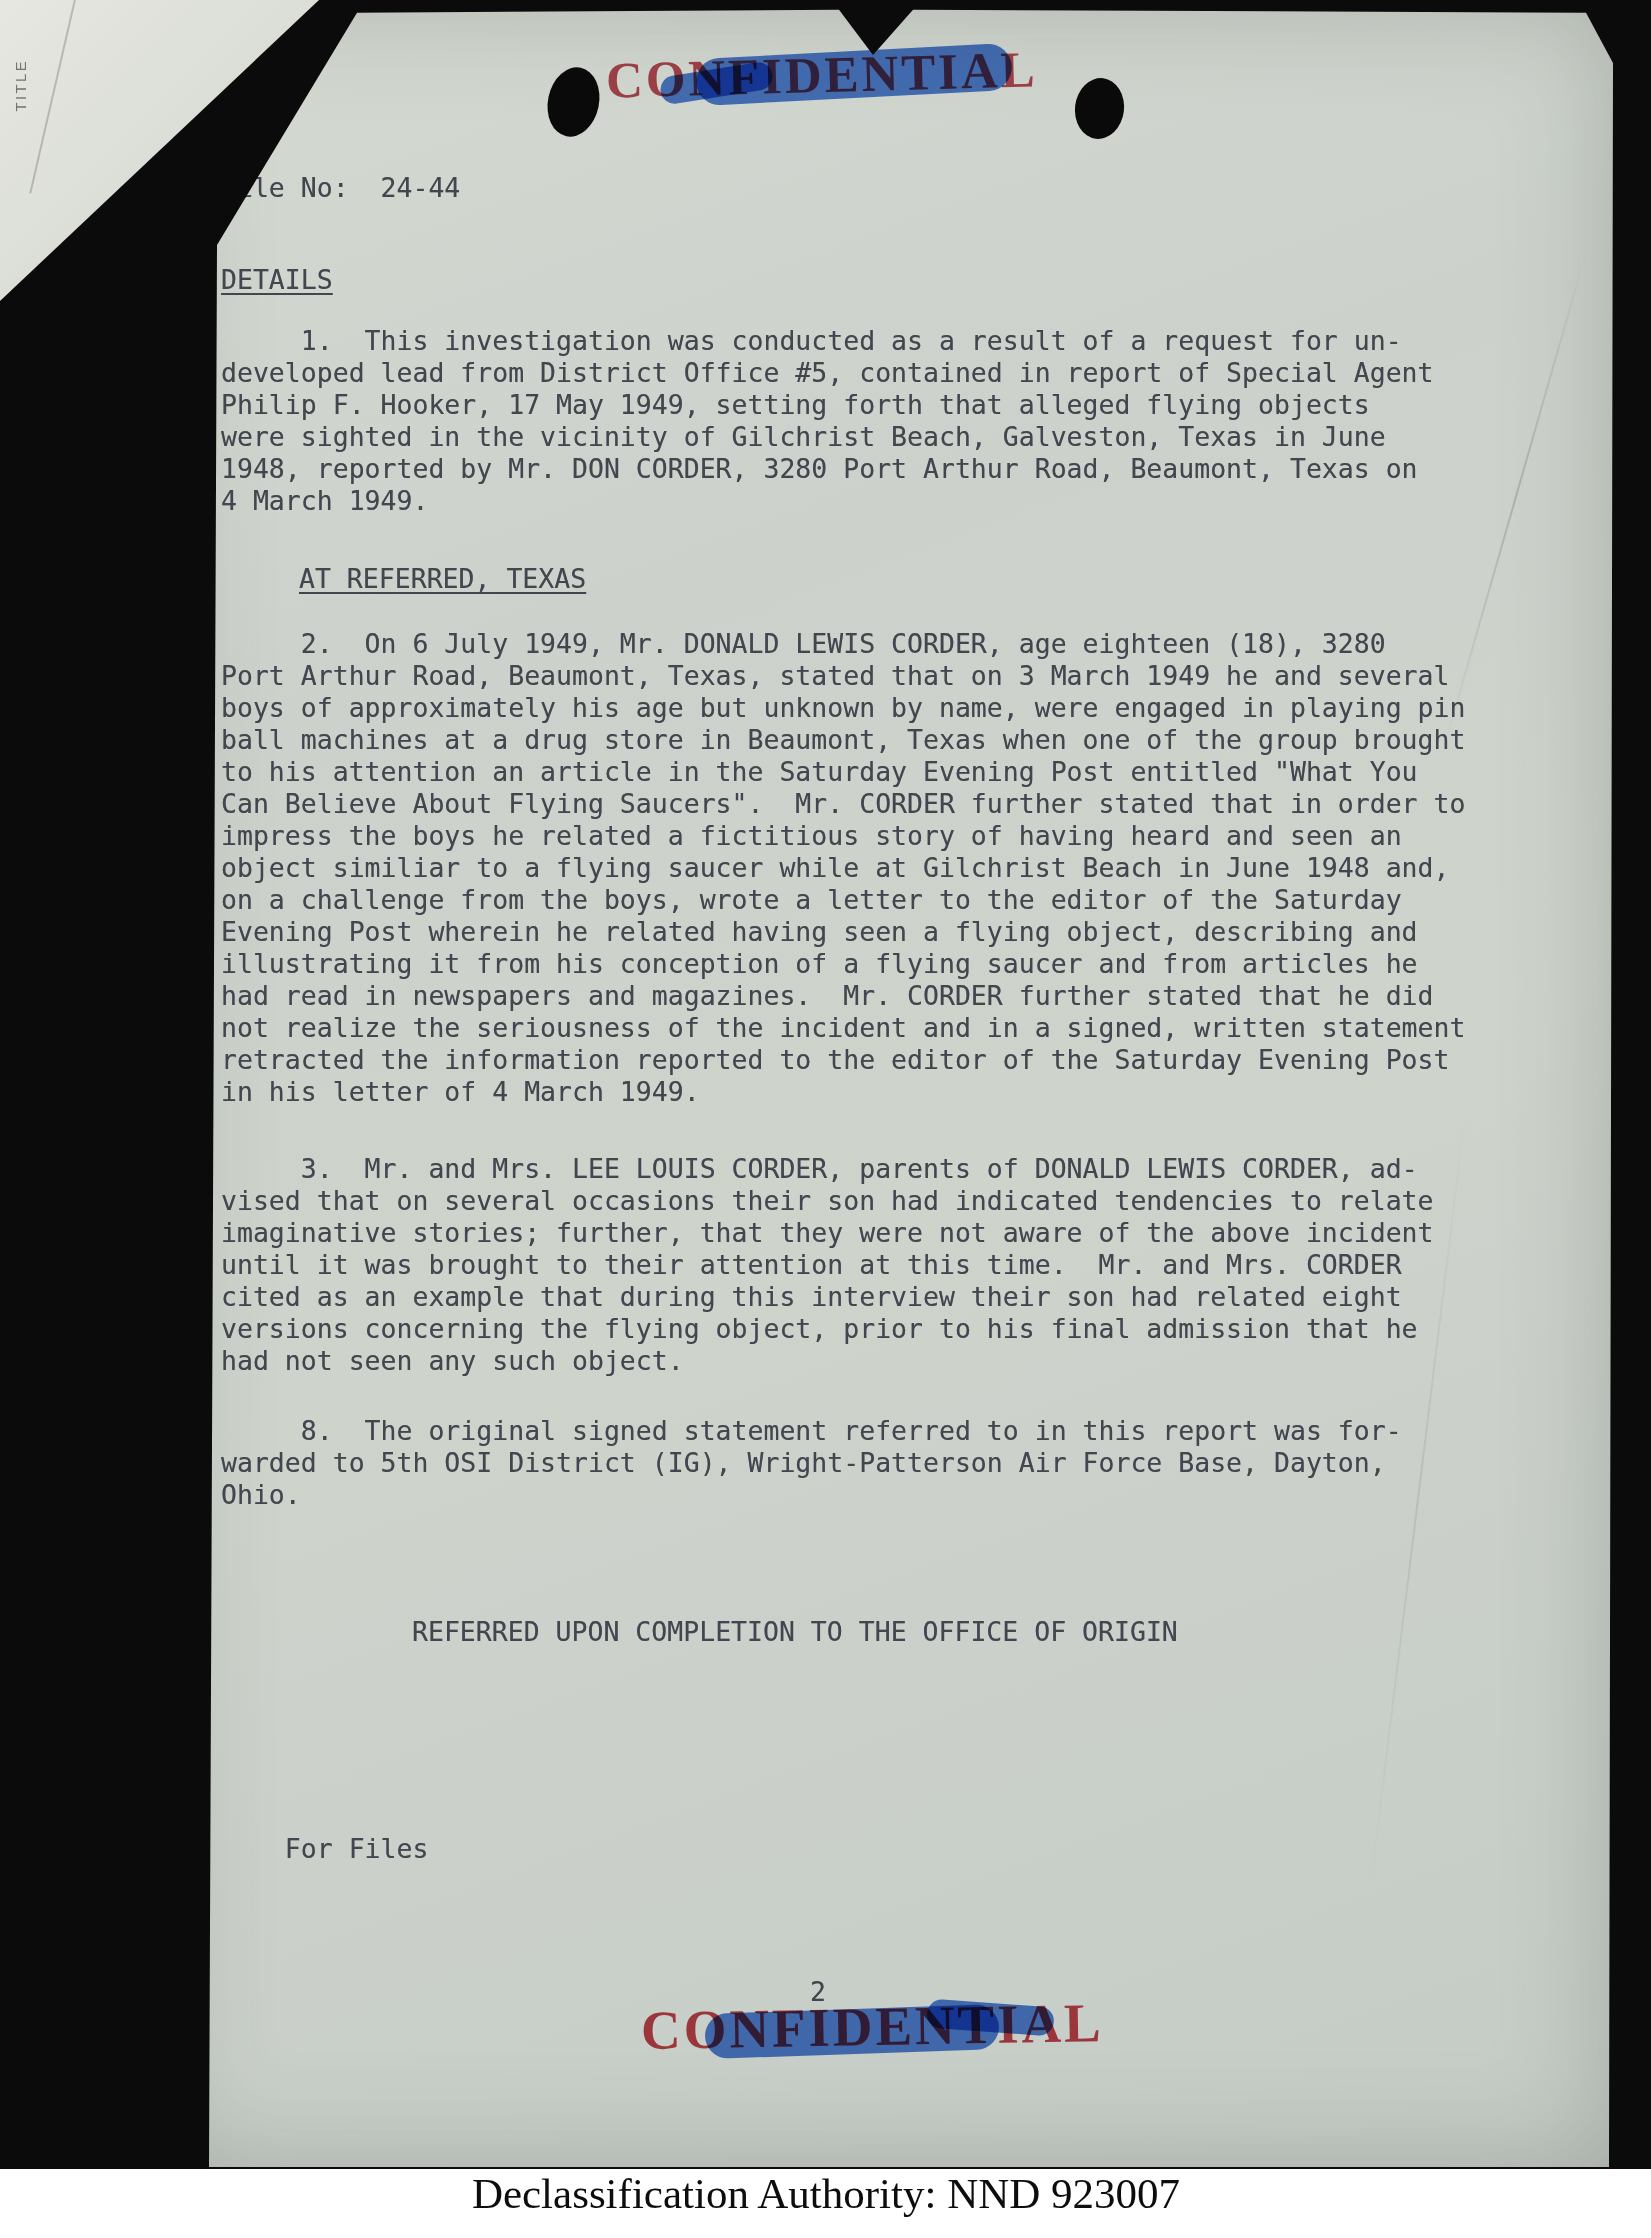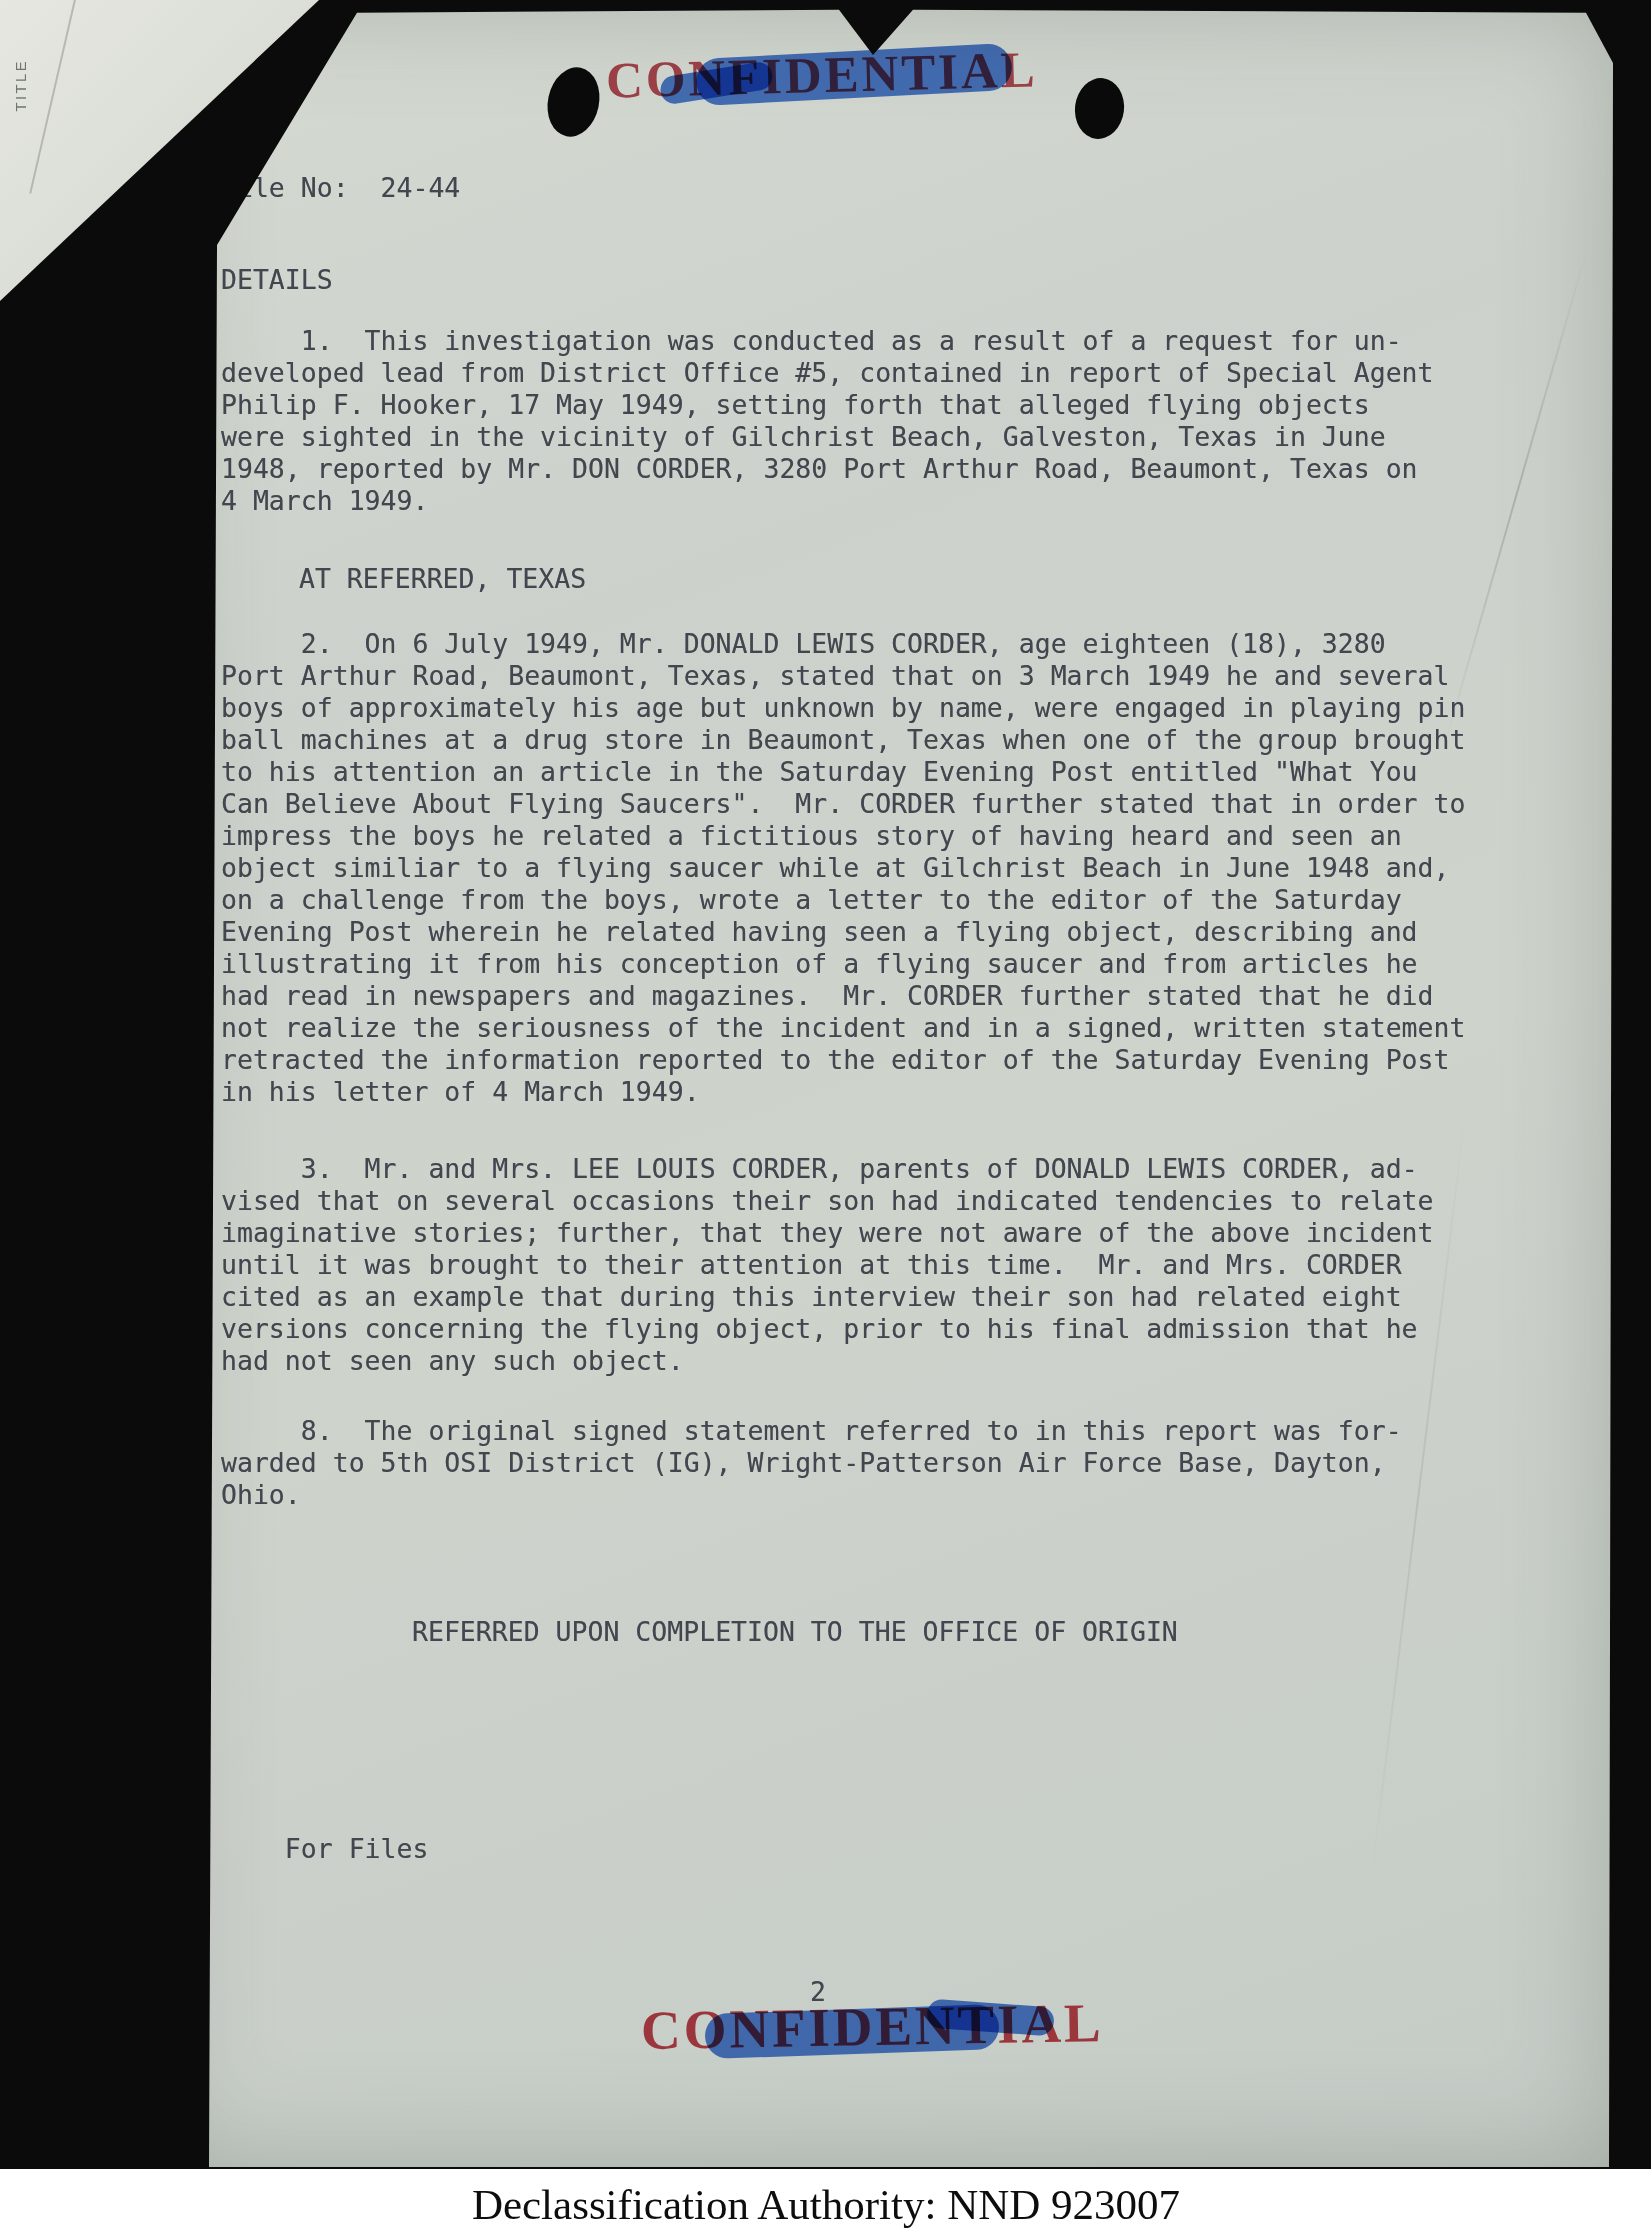--- a/index.html
+++ b/index.html
@@ -37,21 +37,21 @@
   
   .typed {
     position:absolute;
     font-family:"DejaVu Sans Mono","Liberation Mono",monospace;
     font-size:26.5px; line-height:32px;
     color:#44464f;
     white-space:pre-wrap;
     width:1353px;
     text-shadow:0 0 0.5px rgba(60,62,72,0.45);
   }
-  .underline { text-underline-offset:4.4px; text-decoration-thickness:1.5px; }
+  .underline { text-decoration:underline; text-underline-offset:4.4px; text-decoration-thickness:1.5px; }
   .pos-fileno   { left:59px; top:168px;  }
   .pos-details  { left:59px; top:260px;  width:147px; }
   .pos-p1       { left:59px; top:321px;  }
   .pos-beaumont { left:137px; top:559px; width:343px; }
   .pos-p2       { left:59px; top:624px; }
   .pos-p3       { left:59px; top:1149px; }
   .pos-p4       { left:59px; top:1411px; }
   .pos-referred { left:250px; top:1612px; }
   .pos-incl     { left:59px; top:1745px; line-height:40px; }
   .pos-pageno   { left:648px; top:1972px; width:49px; }
@@ -86,21 +86,21 @@
     writing-mode:vertical-rl; transform:rotate(180deg);
     font-family:"Liberation Sans",sans-serif;
     font-size:14.7px; letter-spacing:2.5px; color:#71756d;
   }
   .scrap-line { position:absolute; left:53px; top:-14.7px; width:1.5px; height:211px;
     background:rgba(92,94,88,0.32); transform:rotate(13deg); }
   
   #footer {
     position:absolute; left:0; top:2169px; width:1652px; height:70px;
     background:#ffffff;
-    display:flex; align-items:center; justify-content:center;
+    display:flex; align-items:flex-start; justify-content:center;
     font-family:"Liberation Serif",serif; font-size:43px; color:#0d0d0d;
   }
 </style>
 </head>
 <body>
 
 <div id="page">
 
   <div id="paper">
     <div class="paper-shade"></div>

